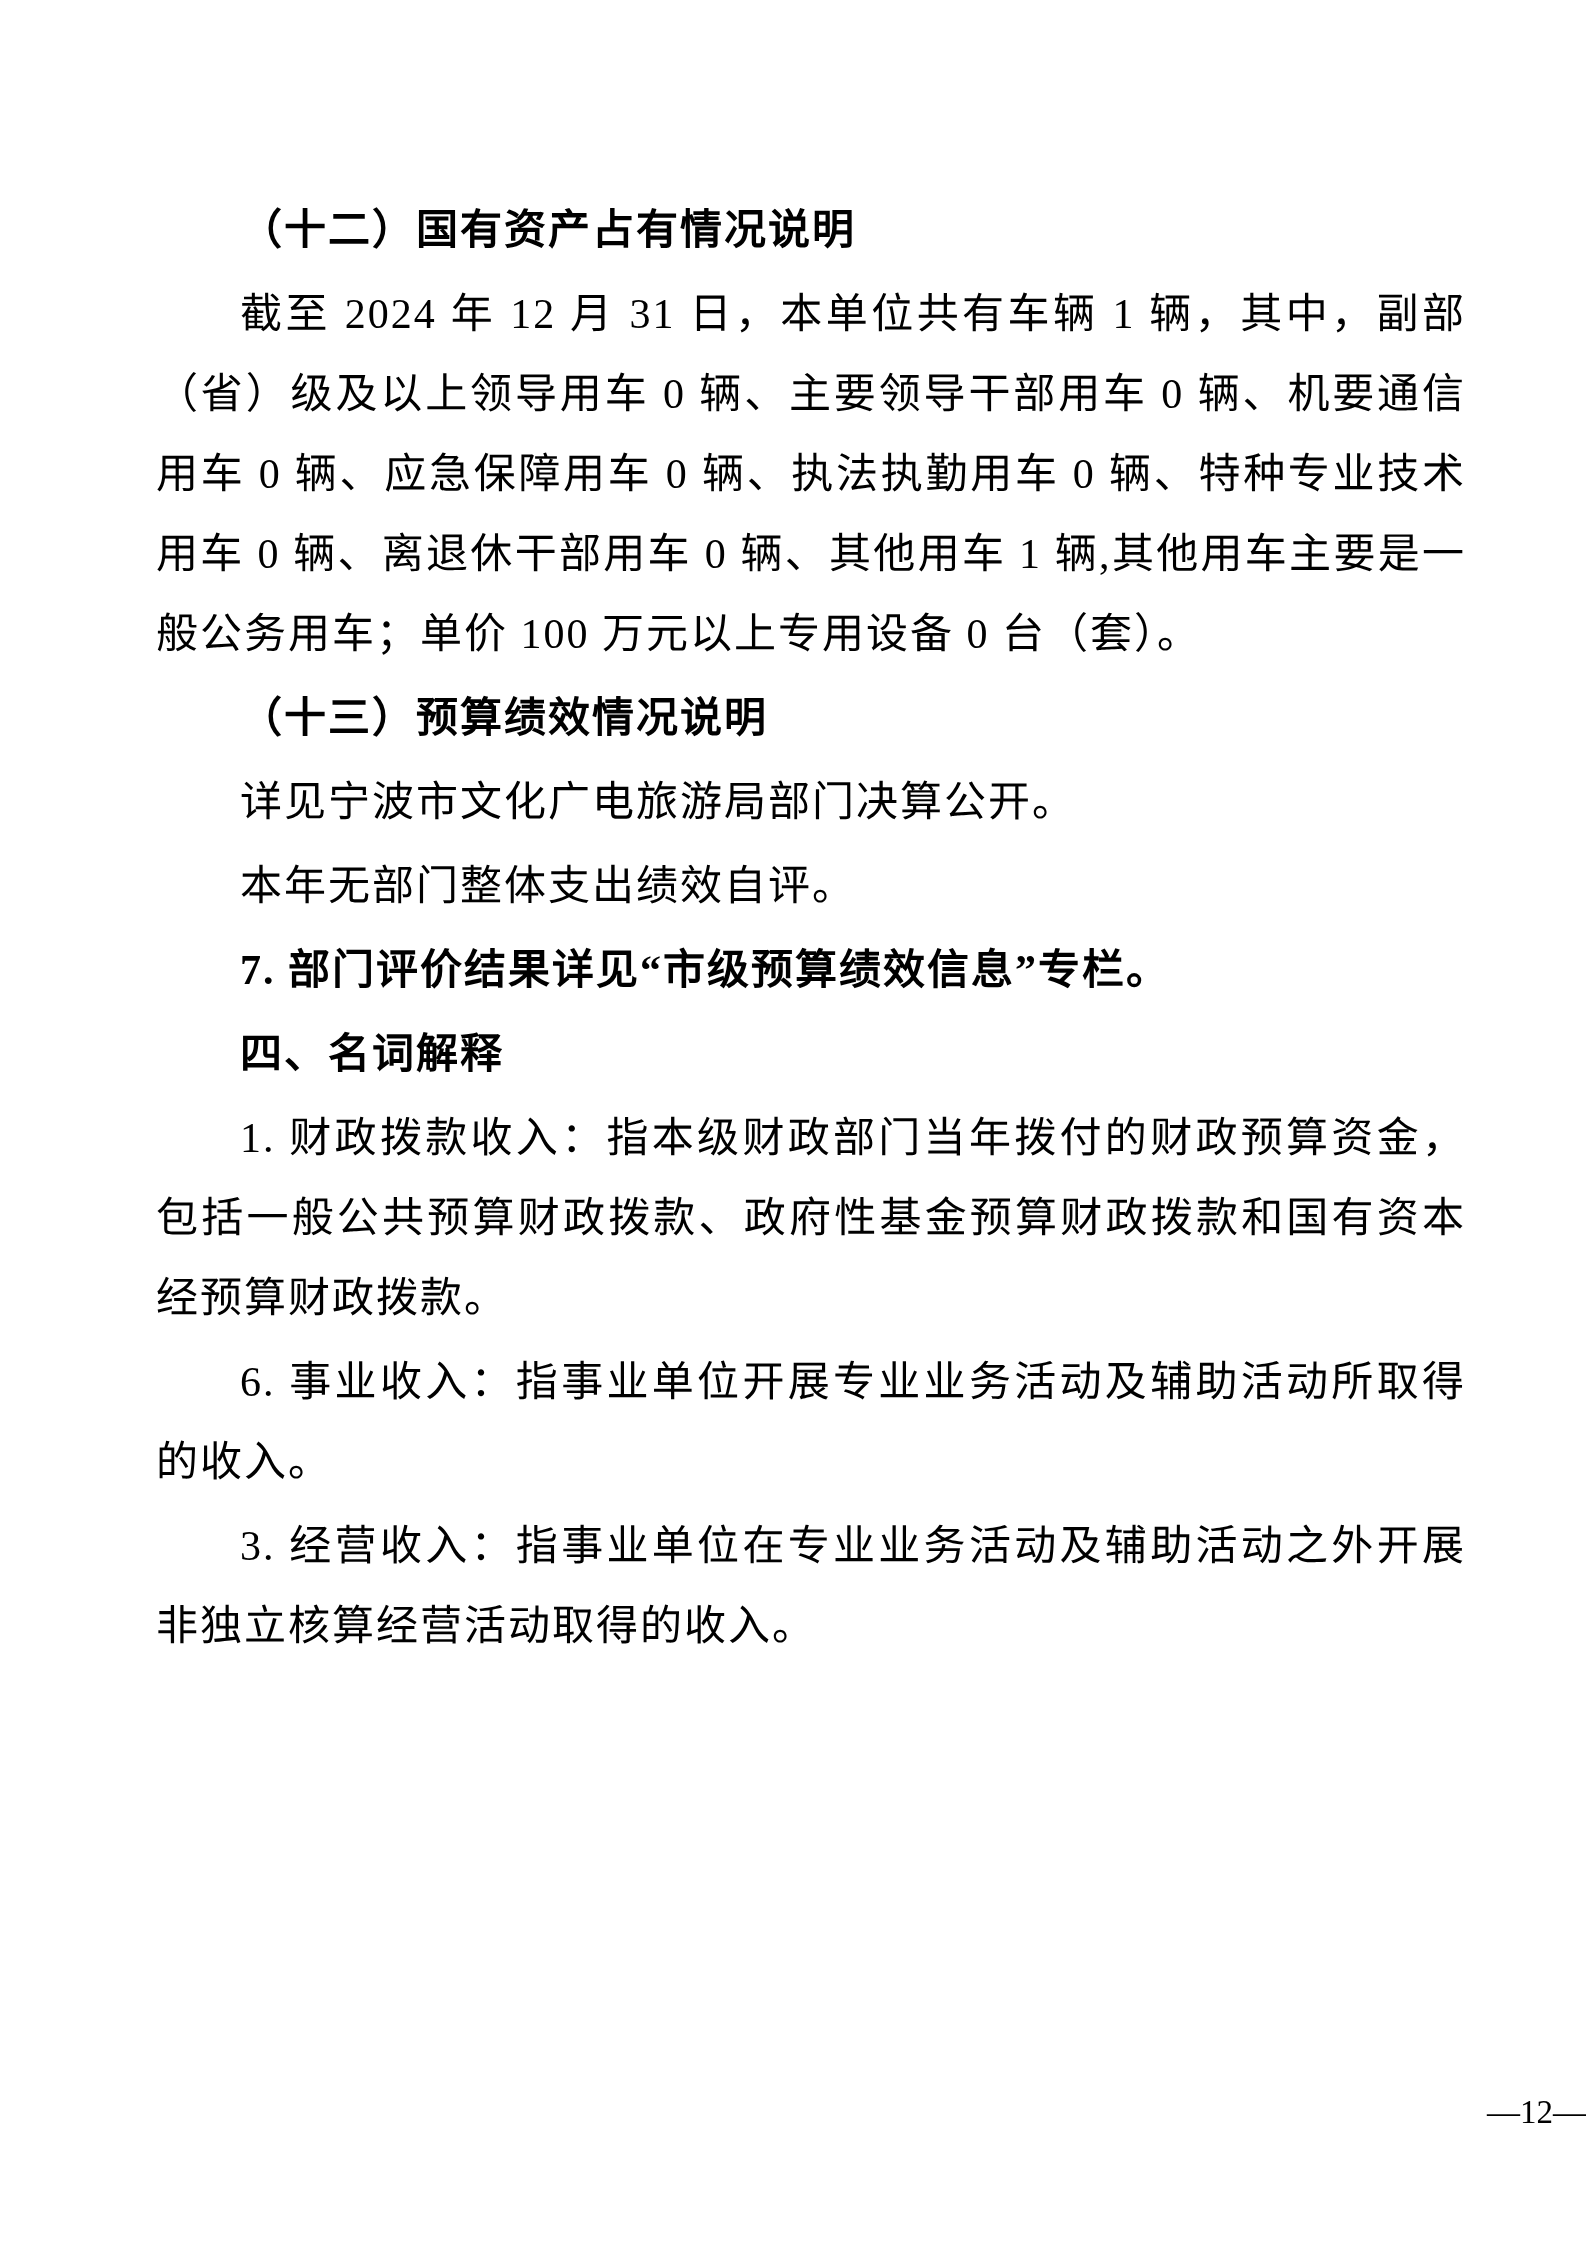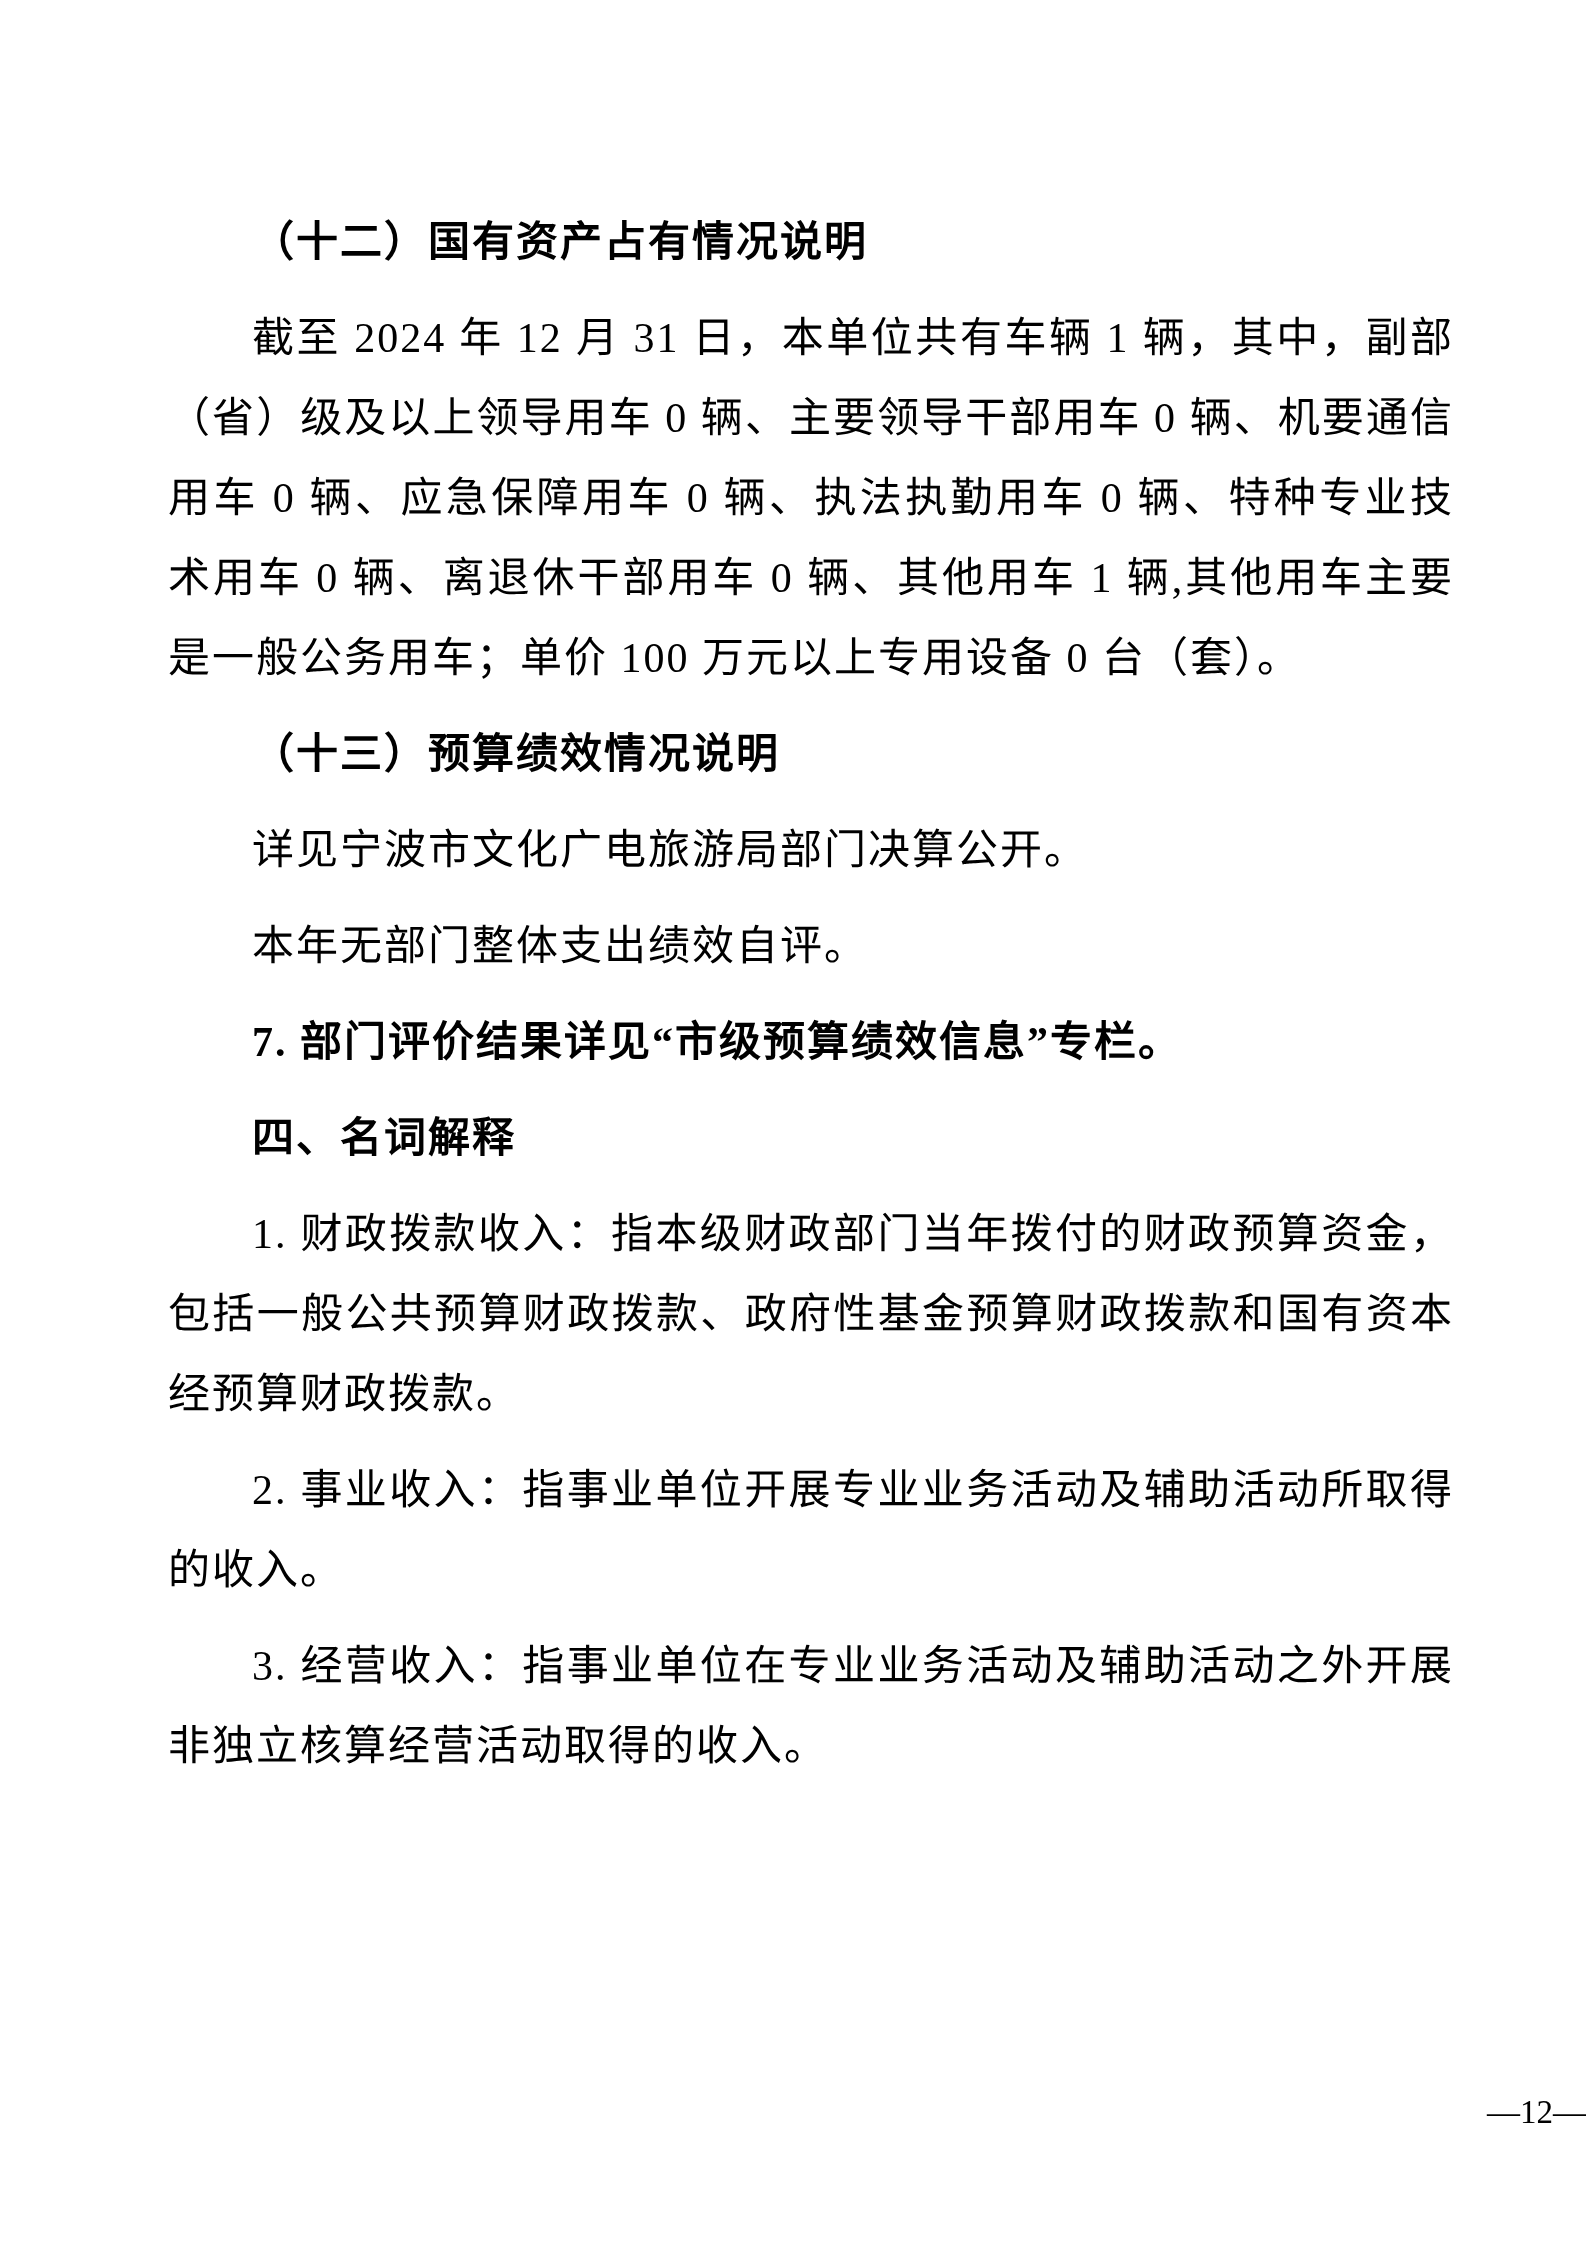--- a/index.html
+++ b/index.html
@@ -16,21 +16,21 @@
     font-family: "Liberation Serif", serif;
     overflow: hidden;
   }
   .content {
     position: absolute;
     left: 152px;
     top: 186px;
     width: 1318px;
   }
   .content p {
-    margin: 16px;
+    margin: 4px;
     font-size: 42px;
     line-height: 80px;
     letter-spacing: 2px;
     text-align: justify;
   }
   .indent {
     text-indent: 2em;
   }
   .h2 {
     font-weight: bold;
@@ -76,21 +76,21 @@
 
     <p class="indent">本年无部门整体支出绩效自评。</p>
 
 
     <p class="bold-item indent">7. 部门评价结果详见“市级预算绩效信息”专栏。</p>
 
     <p class="h1 indent">四、名词解释</p>
 
     <p class="indent">1. 财政拨款收入：指本级财政部门当年拨付的财政预算资金，包括一般公共预算财政拨款、政府性基金预算财政拨款和国有资本经预算财政拨款。</p>
 
-    <p class="indent">2. 事业收入：指事业单位开展专业业务活动及辅助活动所取得的收入。</p>
+    <p class="indent">6. 事业收入：指事业单位开展专业业务活动及辅助活动所取得的收入。</p>
 
     <p class="indent">3. 经营收入：指事业单位在专业业务活动及辅助活动之外开展非独立核算经营活动取得的收入。</p>
 
 
   </div>
 
   <div class="footer">—12—</div>
 </div>
 
 </body></html>

